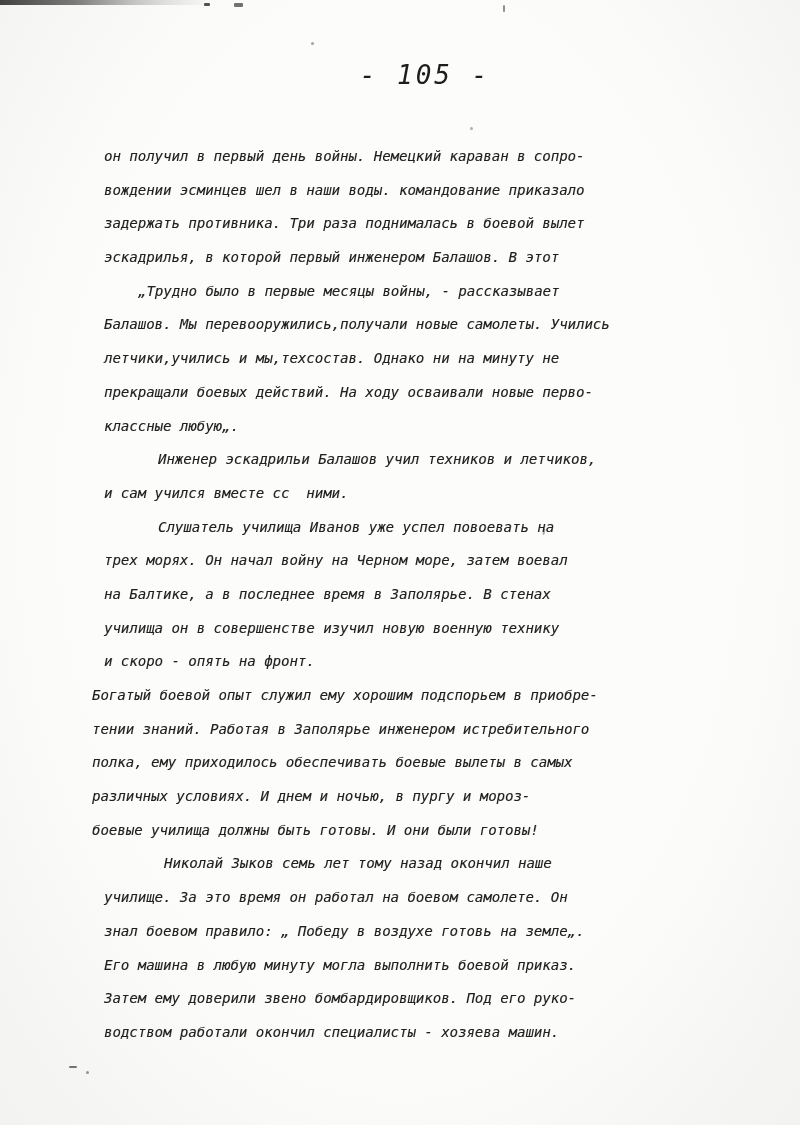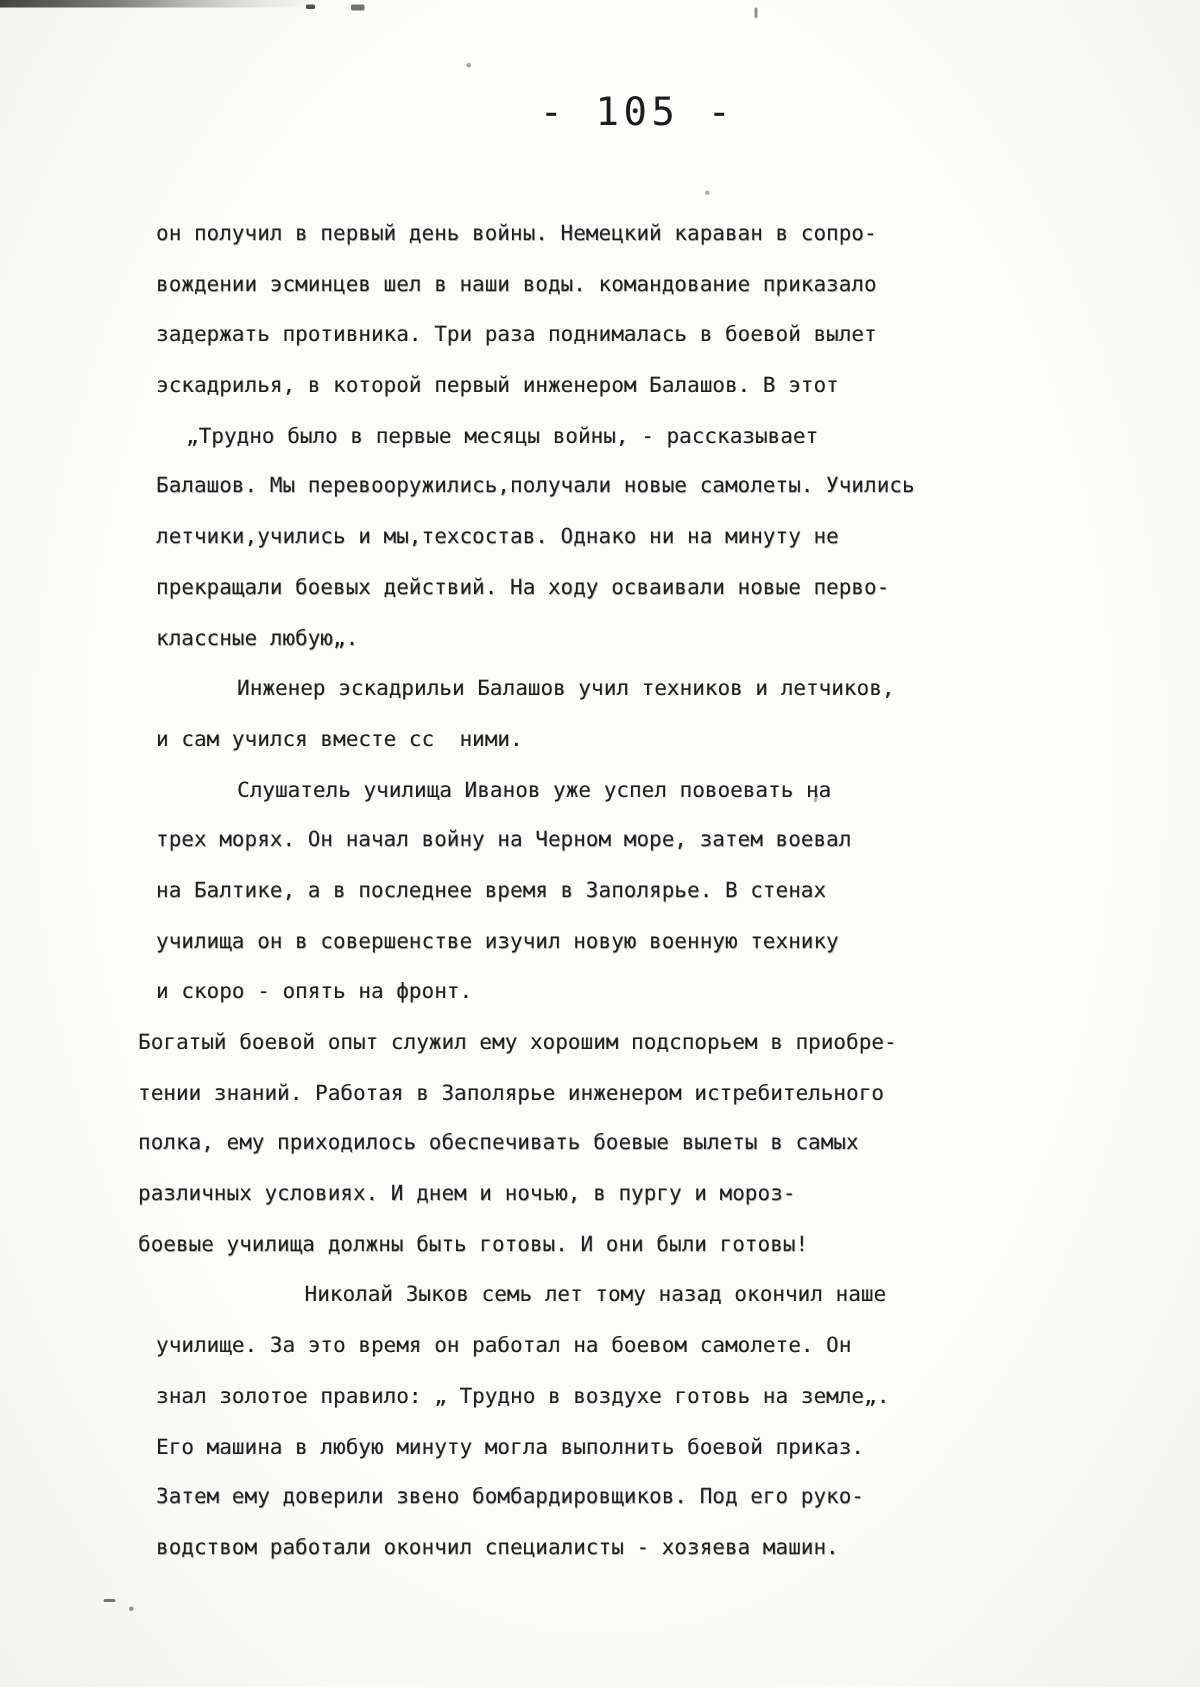--- a/index.html
+++ b/index.html
@@ -16,20 +16,21 @@
   }
 
   .page {
     position: absolute;
     left: 0; top: 0;
     width: 800px;
     height: 1125px;
     background:
       radial-gradient(ellipse at 50% 45%, rgba(255,255,255,0) 60%, rgba(225,224,220,0.35) 100%),
       #fcfcfb;
+    font-style: italic;
   }
 
   
   .smudge-top {
     position: absolute;
     left: 0; top: 0;
     width: 212px; height: 5px;
     background: linear-gradient(to right,
       rgba(35,35,35,0.85) 0%,
       rgba(55,55,55,0.65) 35%,
@@ -69,23 +70,23 @@
     width: 680px;
     font-size: 14px;
     line-height: 33.7px;
     color: #1f1f1f;
     text-shadow: 0.4px 0.4px 0 rgba(30,30,30,0.35);
   }
   .line {
     white-space: pre;
     height: 33.7px;
   }
-  .para.indent-small  > .line:first-child { margin-left: 20px; }
+  .para.indent-small  > .line:first-child { margin-left: 34px; }
   .para.indent-medium > .line:first-child { margin-left: 54px; }
-  .para.indent-large  > .line:first-child { margin-left: 99px; }
+  .para.indent-large  > .line:first-child { margin-left: 60px; }
   .para.indent-outdent { margin-left: -12px; }
 </style>
 </head>
 <body>
 
 <div class="page">
 
   <div class="smudge-top"></div>
   <div class="speck s1"></div>
   <div class="speck s2"></div>
@@ -126,20 +127,20 @@
       <div class="para indent-outdent">
         <div class="line">Богатый боевой опыт служил ему хорошим подспорьем в приобре-</div>
         <div class="line">тении знаний. Работая в Заполярье инженером истребительного</div>
         <div class="line">полка, ему приходилось обеспечивать боевые вылеты в самых</div>
         <div class="line">различных условиях. И днем и ночью, в пургу и мороз-</div>
         <div class="line">боевые училища должны быть готовы. И они были готовы!</div>
       </div>
       <div class="para indent-large">
         <div class="line">Николай Зыков семь лет тому назад окончил наше</div>
         <div class="line">училище. За это время он работал на боевом самолете. Он</div>
-        <div class="line">знал золотое правило: „ Трудно в воздухе готовь на земле„.</div>
+        <div class="line">знал боевом правило: „ Победу в воздухе готовь на земле„.</div>
         <div class="line">Его машина в любую минуту могла выполнить боевой приказ.</div>
         <div class="line">Затем ему доверили звено бомбардировщиков. Под его руко-</div>
         <div class="line">водством работали окончил специалисты - хозяева машин.</div>
       </div>
     </div>
 
 </div>
 
 </body></html>

